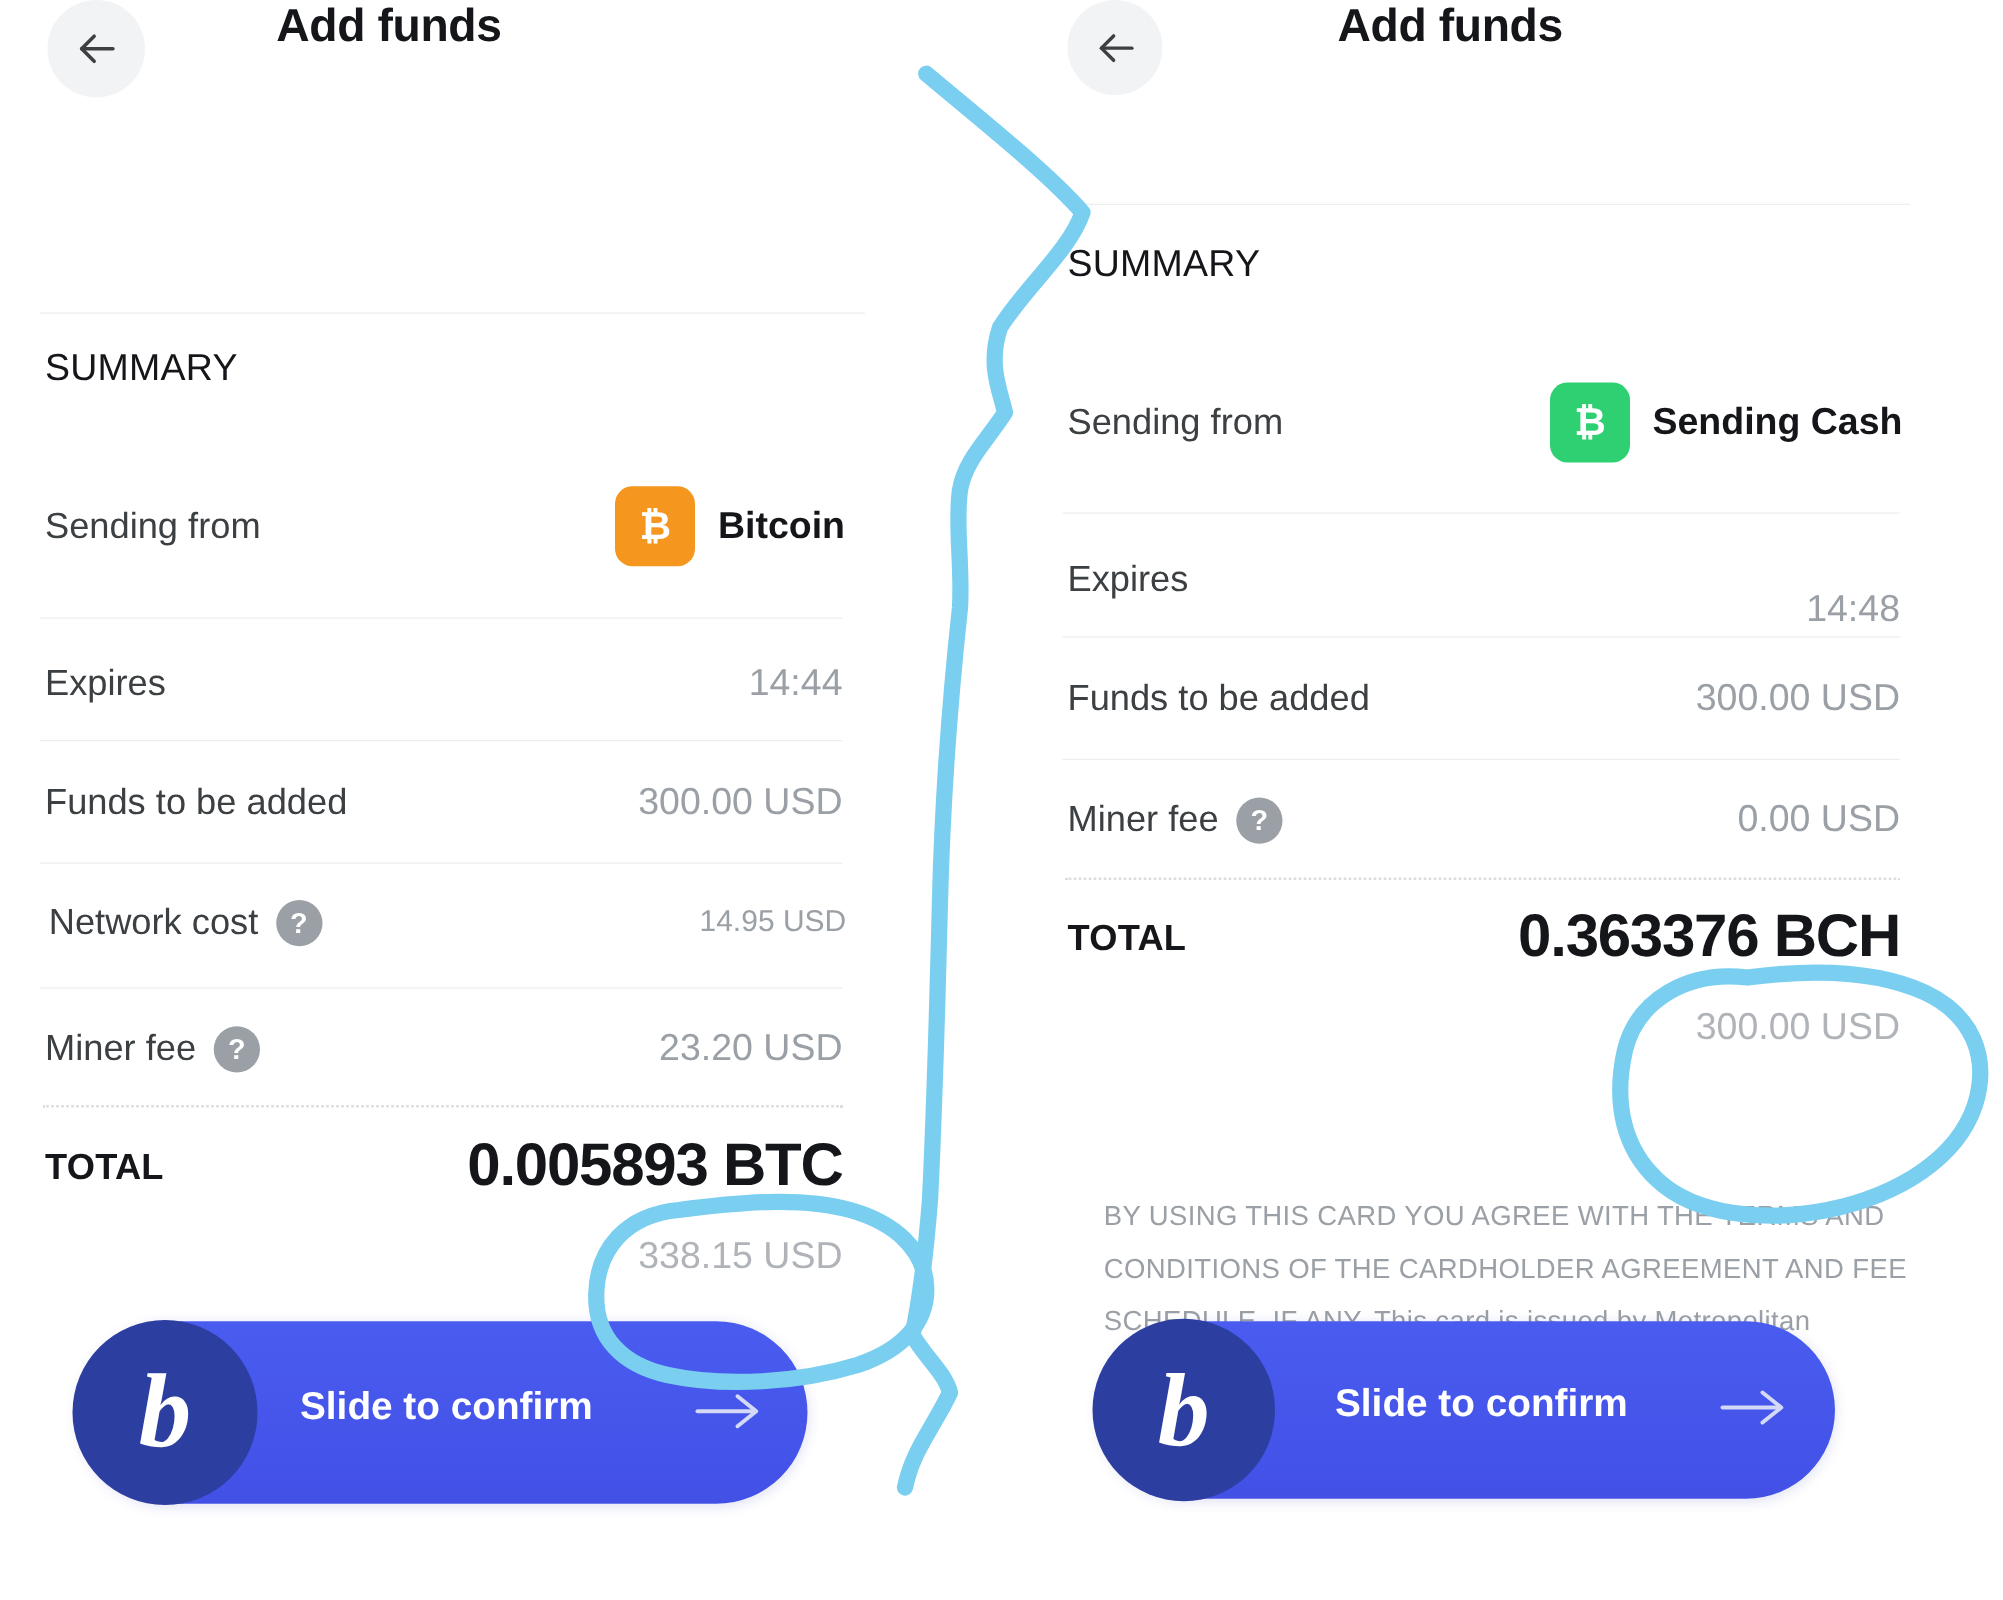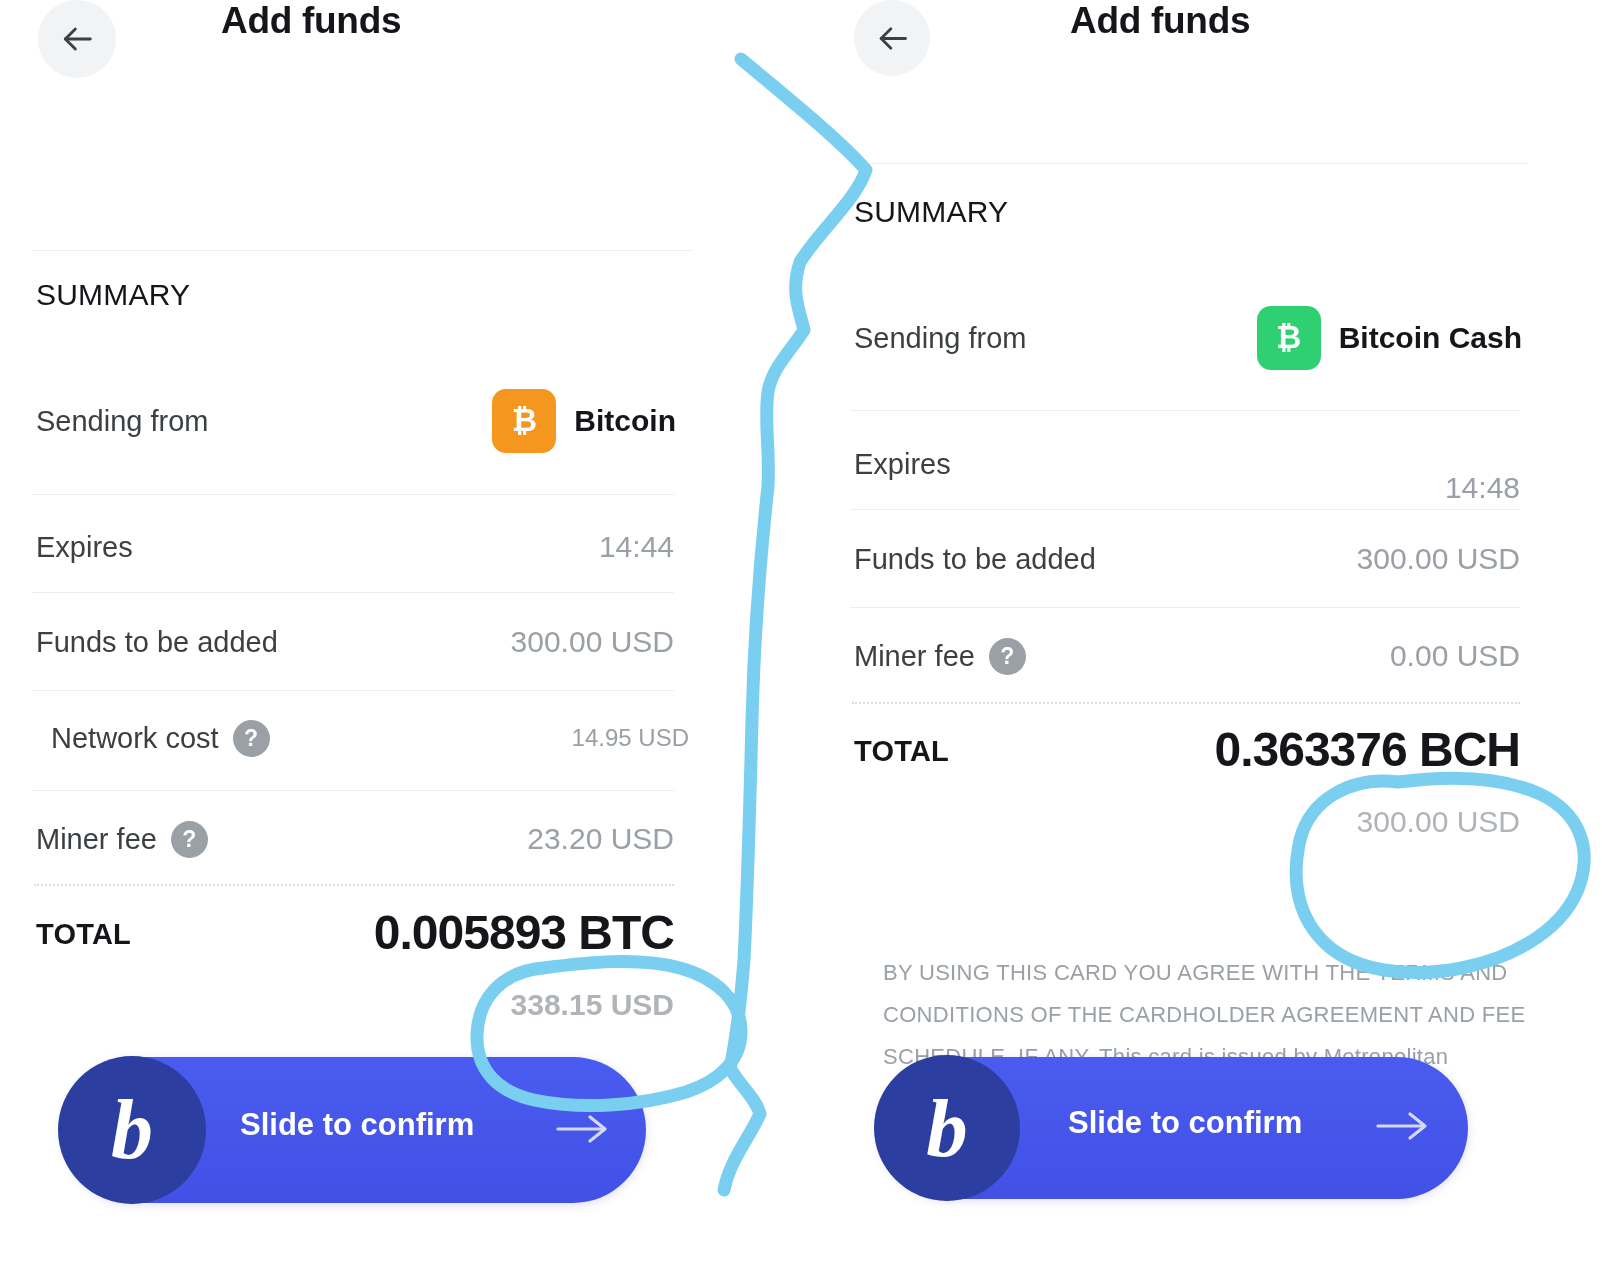--- a/index.html
+++ b/index.html
@@ -168,21 +168,21 @@
 
     <div class="divider" style="left:32px;top:592px;width:642px;"></div>
 
     <div class="row" style="left:36px;top:618px;width:638px;height:48px;">
       <div class="row-label" style="font-size:29px;">Funds to be added</div>
       <div class="row-value" style="font-size:30px;">300.00 USD</div>
     </div>
 
     <div class="divider" style="left:32px;top:690px;width:642px;"></div>
 
-    <div class="row" style="left:51px;top:714px;width:638px;height:48px;">
+    <div class="row" style="left:39px;top:714px;width:638px;height:48px;">
       <div class="row-label" style="font-size:29px;">
         <span>Network cost</span>
         <span class="help-badge" style="width:37px;height:37px;font-size:23px;">?</span>
       </div>
       <div class="row-value" style="font-size:24px;">14.95 USD</div>
     </div>
 
     <div class="divider" style="left:32px;top:790px;width:642px;"></div>
 
     <div class="row" style="left:36px;top:815px;width:638px;height:48px;">
@@ -190,21 +190,21 @@
         <span>Miner fee</span>
         <span class="help-badge" style="width:37px;height:37px;font-size:23px;">?</span>
       </div>
       <div class="row-value" style="font-size:30px;">23.20 USD</div>
     </div>
 
     <div class="divider-dotted" style="left:34px;top:884px;width:640px;"></div>
 
     <div class="total-label" style="left:36px;top:918px;font-size:29px;">TOTAL</div>
     <div class="total-crypto" style="left:190px;top:905px;width:484px;font-size:48px;">0.005893 BTC</div>
-    <div class="total-fiat" style="left:250px;top:988px;width:424px;font-size:30px;font-weight:bold;">338.15 USD</div>
+    <div class="total-fiat" style="left:250px;top:988px;width:424px;font-size:30px;">338.15 USD</div>
 
     <div class="slider" style="left:62px;top:1057px;width:584px;height:146px;">
       <div class="slider-knob" style="left:-4px;top:-1px;width:148px;height:148px;">
         <span class="knob-b" style="font-size:84px;">b</span>
       </div>
       <div class="slider-text" style="left:178px;top:50px;font-size:31px;">Slide to confirm</div>
       <div class="slider-arrow" style="right:36px;top:55px;">
         <svg width="54" height="34" viewBox="0 0 54 34" fill="none" stroke="#d4d9f7" stroke-width="3.2" stroke-linecap="round" stroke-linejoin="round">
           <line x1="2" y1="17" x2="48" y2="17"></line>
           <polyline points="34,5 49,17 34,29"></polyline>
@@ -226,21 +226,21 @@
     </div>
 
     <div class="hdr-rule" style="left:22px;top:163px;width:678px;"></div>
 
     <div class="summary-label" style="left:26px;top:195px;font-size:30px;">SUMMARY</div>
 
     <div class="row" style="left:26px;top:312px;width:668px;height:52px;">
       <div class="row-label" style="font-size:29px;">Sending from</div>
       <div class="coin-chip">
         <div class="coin-icon" id="r-coin-icon" style="width: 64px; height: 64px; border-radius: 14px; font-size: 31px; background: rgb(47, 208, 114);">₿</div>
-        <div class="coin-name" style="font-size:30px;">Bitcoin Cash</div>
+        <div class="coin-name" style="font-size:30px;">Sending Cash</div>
       </div>
     </div>
 
     <div class="divider" style="left:22px;top:410px;width:670px;"></div>
 
     <div class="row" style="left:26px;top:440px;width:666px;height:48px;">
       <div class="row-label" style="font-size:29px;">Expires</div>
       <div class="row-value" style="font-size:30px;margin-top:48px;">14:48</div>
     </div>
 

